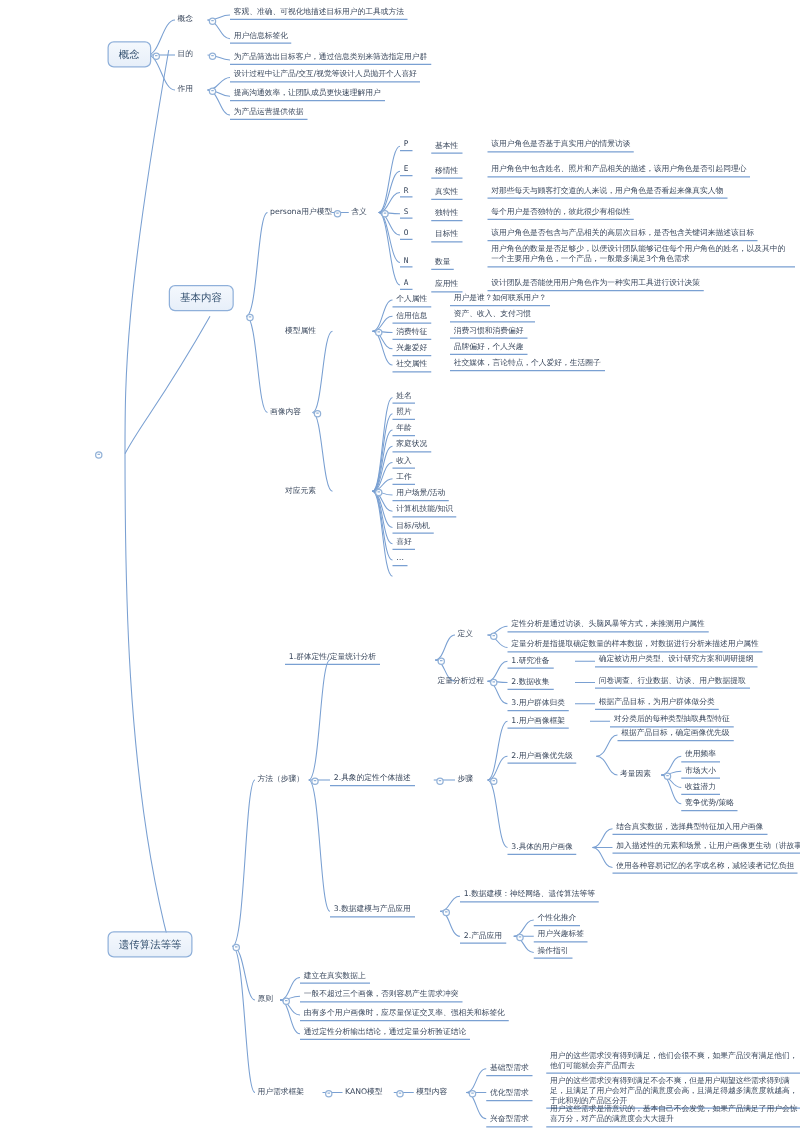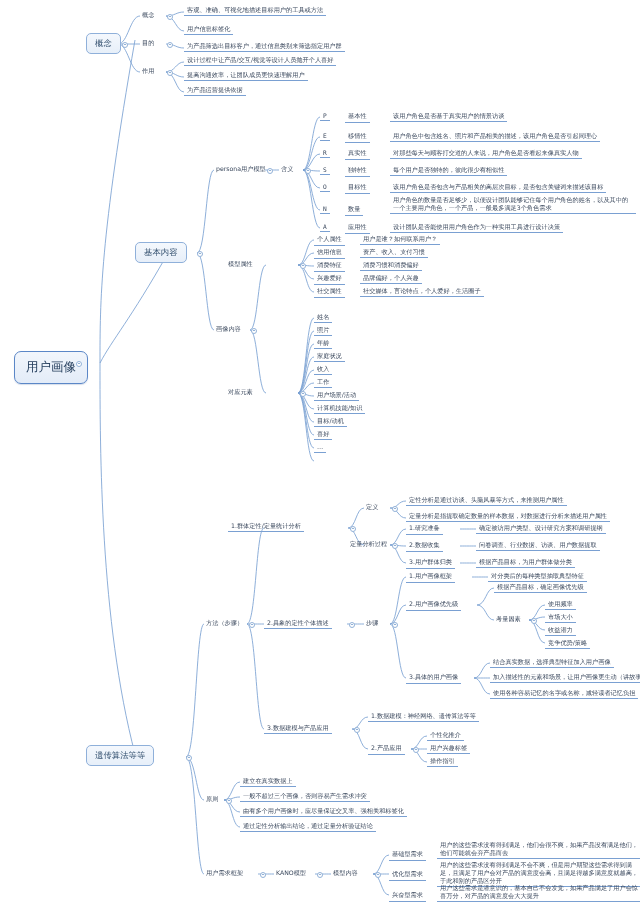--- a/index.html
+++ b/index.html
@@ -151,24 +151,23 @@
       <path d="M224,800 C232,800 232,827 240,827"></path>
 
       <path d="M258,874 C266,874 266,874 274,874"></path>
       <path d="M315,874 C323,874 323,874 331,874"></path>
       <path d="M373,874 C381,874 381,855 389,855"></path>
       <path d="M373,874 C381,874 381,874 389,874"></path>
       <path d="M373,874 C381,874 381,895 389,895"></path>
     </g>
   </svg>
 
-  <div class="node root" style="left:14px;top:351px;">用户画像</div>
 
   <div class="node l1" style="left:86px;top:33px;">概念</div>
-  <div class="node l1" style="left:135px;top:242px;font-family:Liberation Mono, monospace;">基本内容</div>
+  <div class="node l1" style="left:135px;top:228px;font-family:Liberation Mono, monospace;">基本内容</div>
   <div class="node l1" style="left:86px;top:745px;">遗传算法等等</div>
 
   <div class="node plain" style="left:140px;top:11px;">概念</div>
   <div class="node plain" style="left:140px;top:39px;">目的</div>
   <div class="node plain" style="left:140px;top:67px;">作用</div>
 
   <div class="node leaf" style="left:184px;top:6px;">客观、准确、可视化地描述目标用户的工具或方法</div>
   <div class="node leaf" style="left:184px;top:25px;">用户信息标签化</div>
   <div class="node leaf" style="left:184px;top:42px;">为产品筛选出目标客户，通过信息类别来筛选指定用户群</div>
   <div class="node leaf" style="left:184px;top:56px;">设计过程中让产品/交互/视觉等设计人员抛开个人喜好</div>

